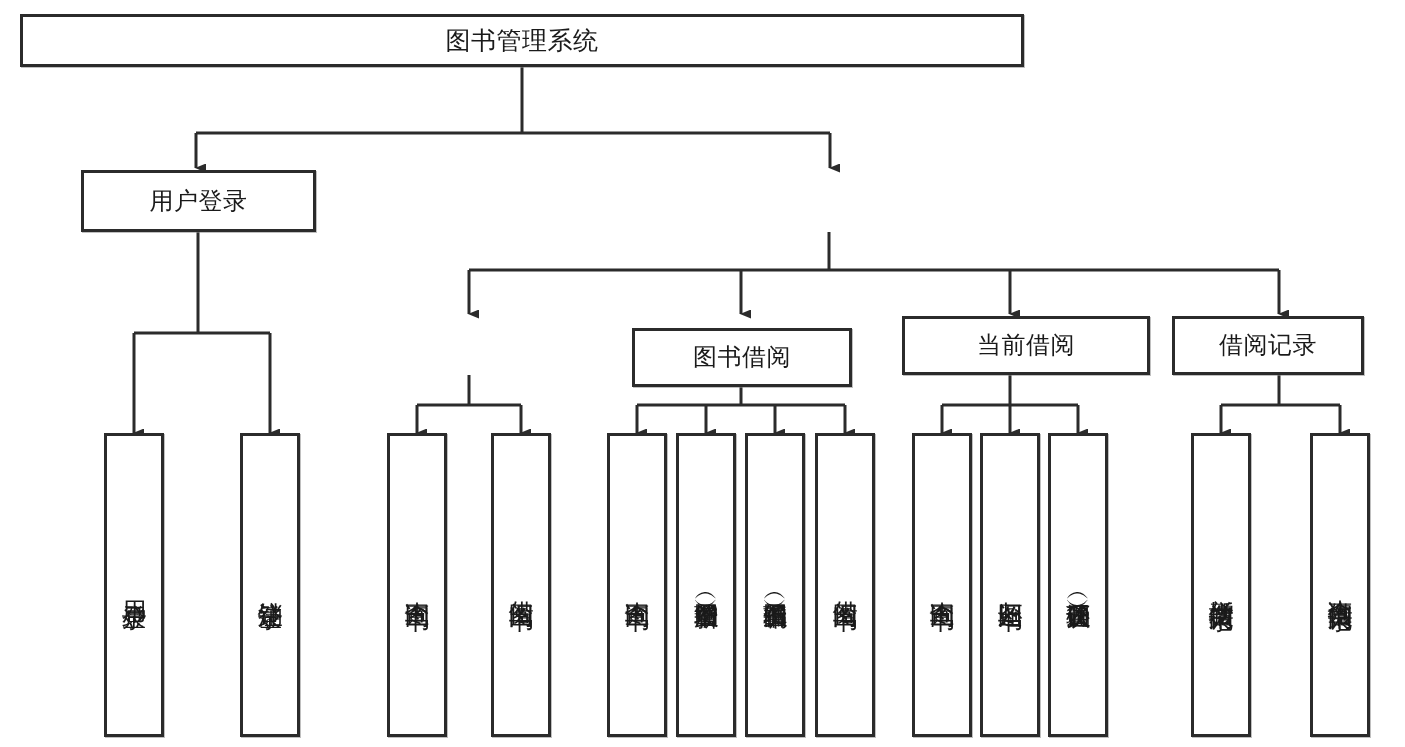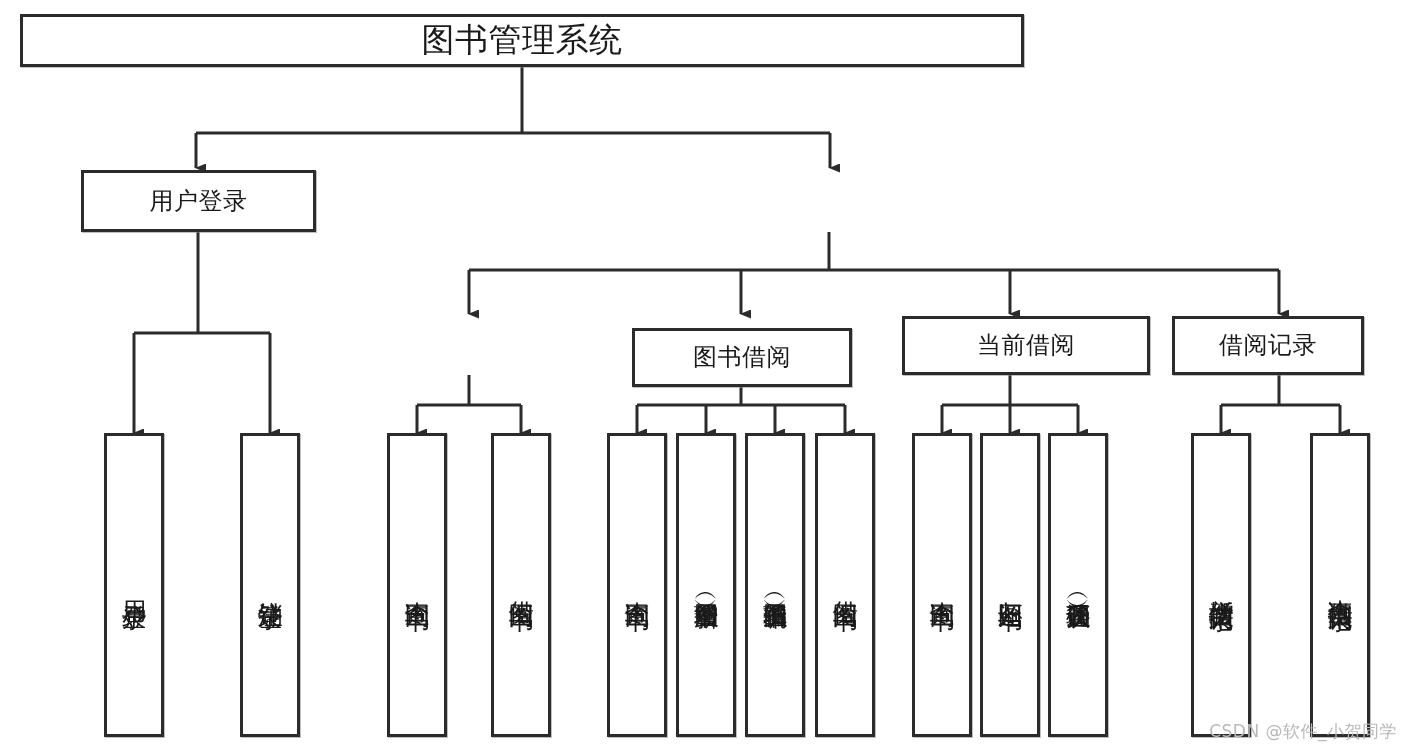--- a/index.html
+++ b/index.html
@@ -42,21 +42,21 @@
     text-align: center;
     line-height: 1.18;
     letter-spacing: 0.5px;
   }
   
   .node.horiz .node-label {
     font-size: 24px;
     white-space: nowrap;
   }
   .node.root .node-label {
-    font-size: 33px;
+    font-size: 25px;
   }
   
   .node.vert {
     align-items: center;
     justify-content: center;
   }
   .node.vert .node-label {
     writing-mode: vertical-rl;
     text-orientation: upright;
     font-size: 25px;
@@ -190,15 +190,14 @@
     <span class="node-label">确认归还（管理员）</span>
   </div>
 
   <div class="node vert" style="left:1191px; top:433px; width:60px; height:304px;">
     <span class="node-label">新增借阅记录</span>
   </div>
   <div class="node vert" style="left:1310px; top:433px; width:60px; height:304px;">
     <span class="node-label">查询借阅记录</span>
   </div>
 
-  <div class="watermark">CSDN @软件_小贺同学</div>
 
 </div>
 
 </body></html>

